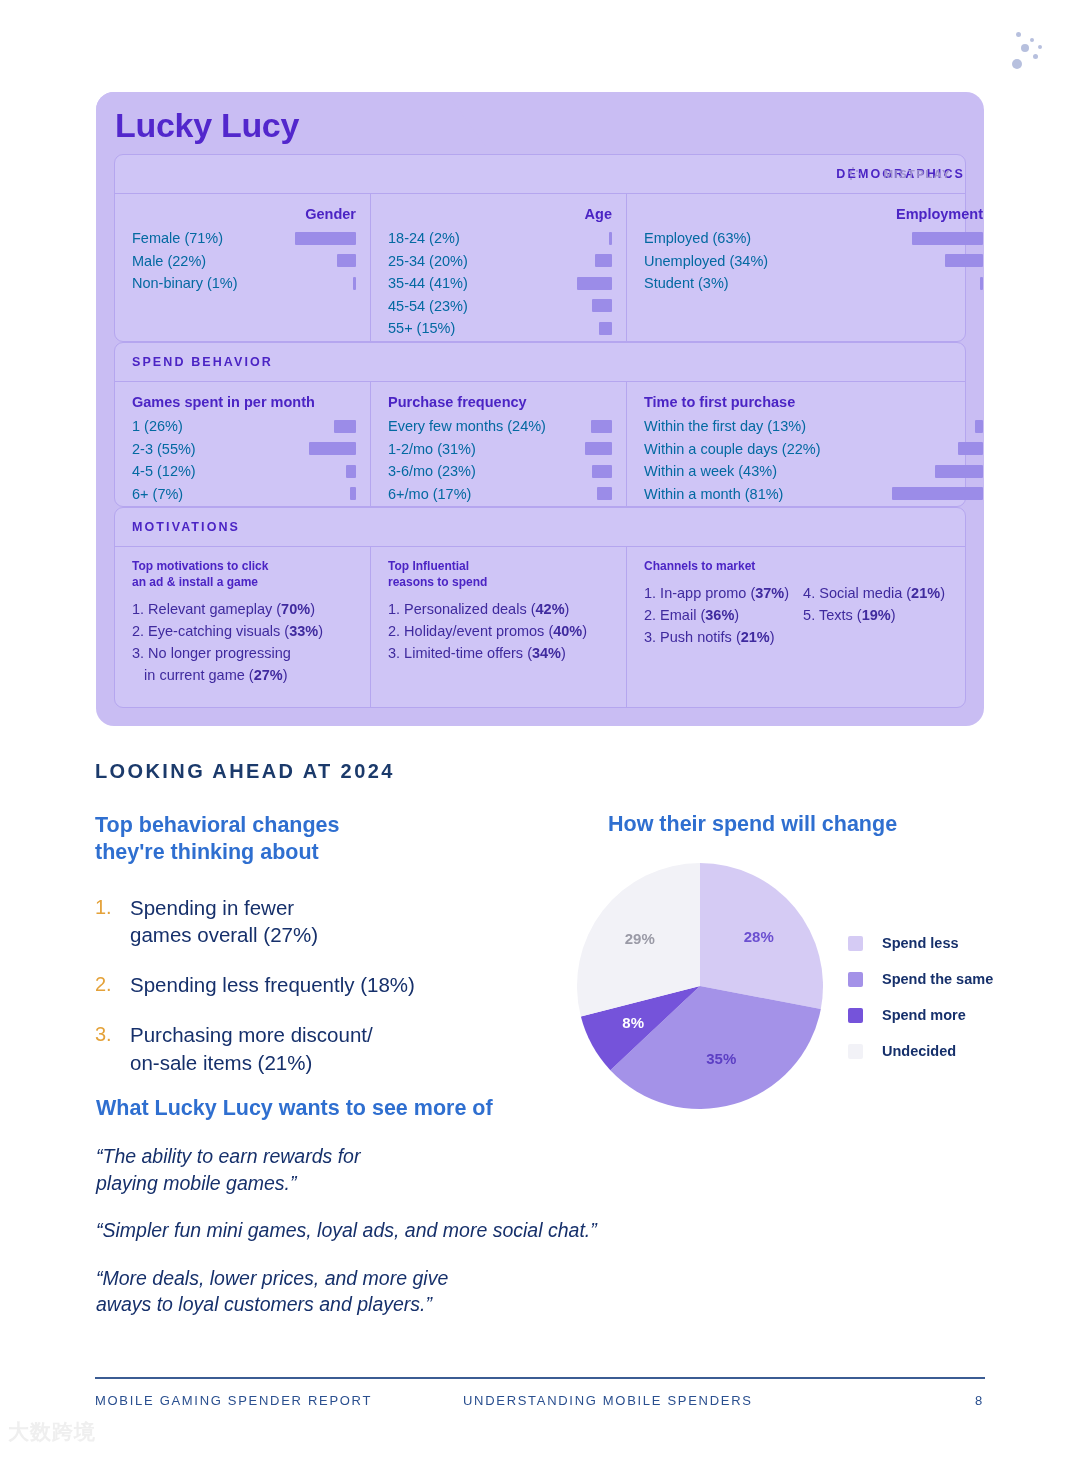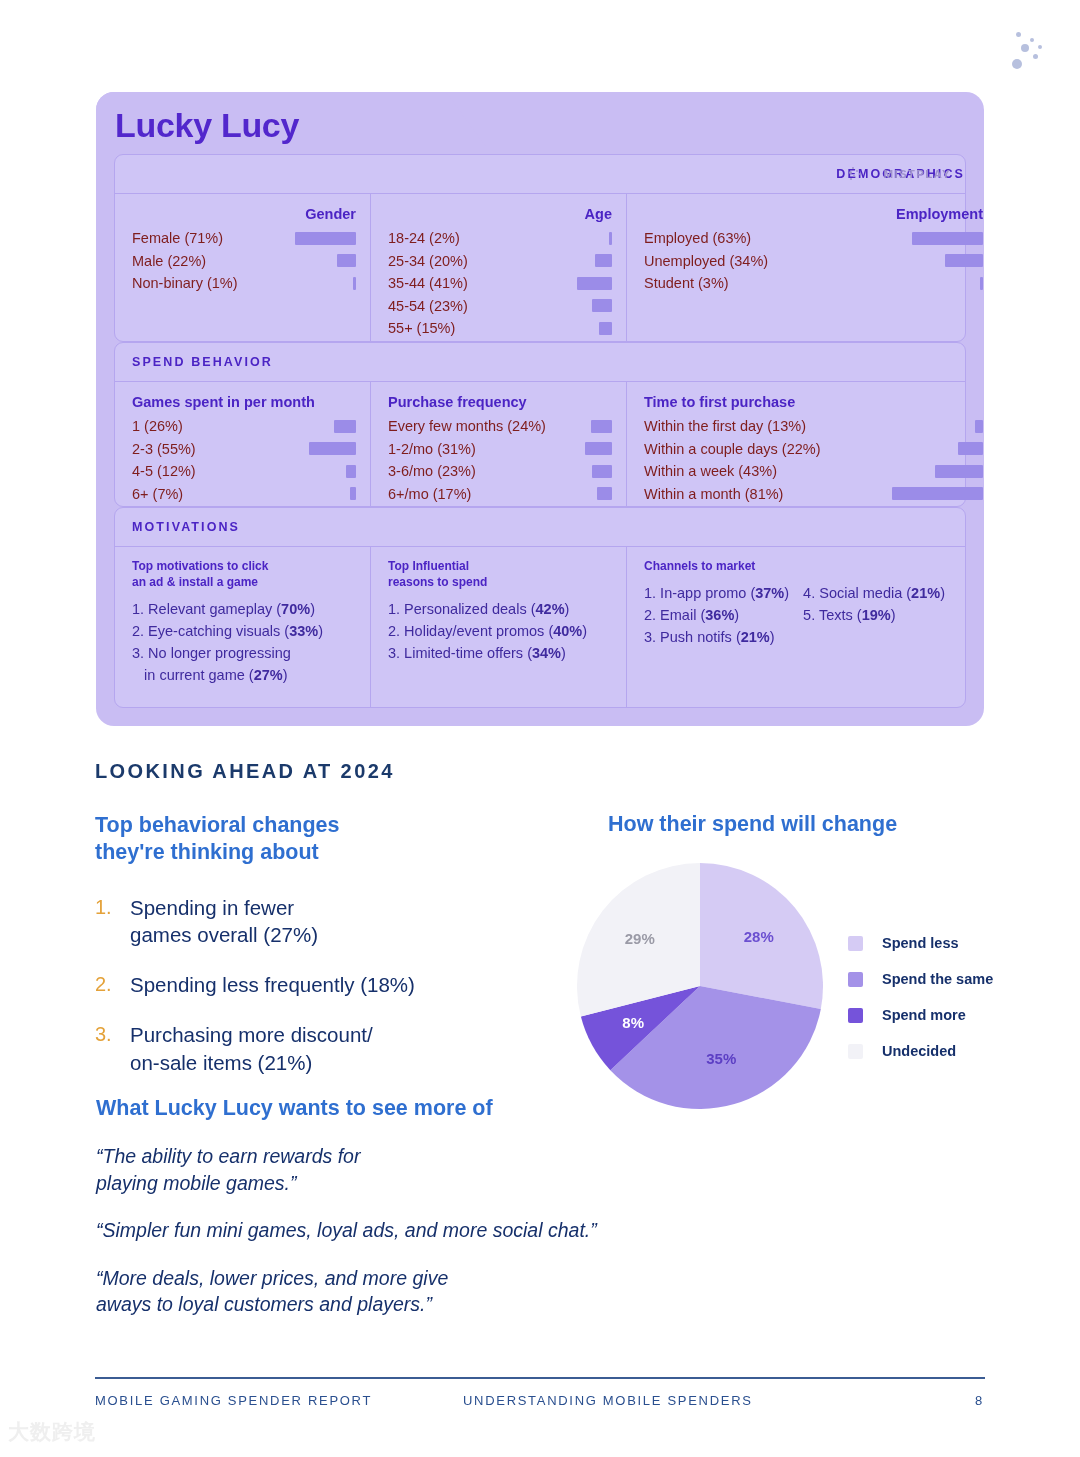--- a/index.html
+++ b/index.html
@@ -53,21 +53,21 @@
   .mp-dots i{position:absolute;border-radius:50%;background:#9e92cc;display:block;}
 
   .cols{display:flex;}
   .col{
     flex:0 0 auto;box-sizing:border-box;padding:12px 14px 13px 17px;
     border-right:1.5px solid #b5a6ef;
   }
   .col:last-child{border-right:none;}
   .col-h{font-size:14.5px;font-weight:700;color:#4b24c4;margin-bottom:5px;}
   .row{display:flex;align-items:center;height:22.5px;}
-  .row-lbl{font-size:14.5px;color:#7f1d1d;white-space:nowrap;}
+  .row-lbl{font-size:14.5px;color:#0369a1;white-space:nowrap;}
   .bar-area{flex:1;display:flex;justify-content:flex-end;align-items:center;min-width:10px;}
   .bar{height:13px;background:#9b8ce8;border-radius:1px;}
 
   
   .m-h{font-size:12px;font-weight:700;color:#4b24c4;line-height:1.32;margin-bottom:7px;}
   .m-item{font-size:14.5px;color:#3f2a9e;line-height:1.52;white-space:nowrap;}
   .m-item b{font-weight:700;}
   .chan{display:flex;gap:14px;}
   .chan-col{}
   

